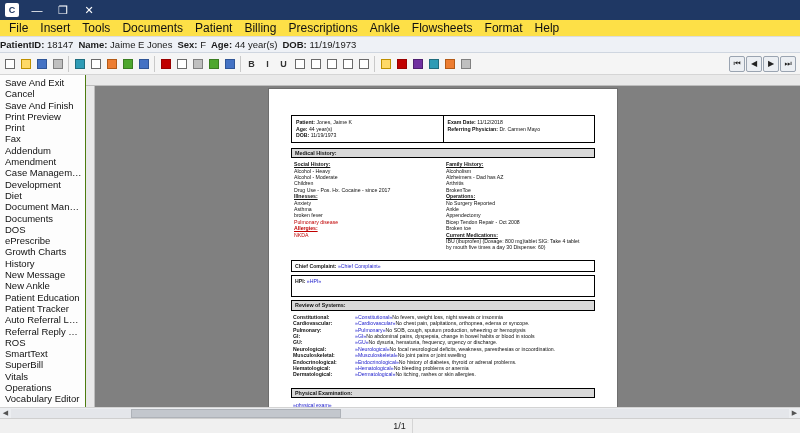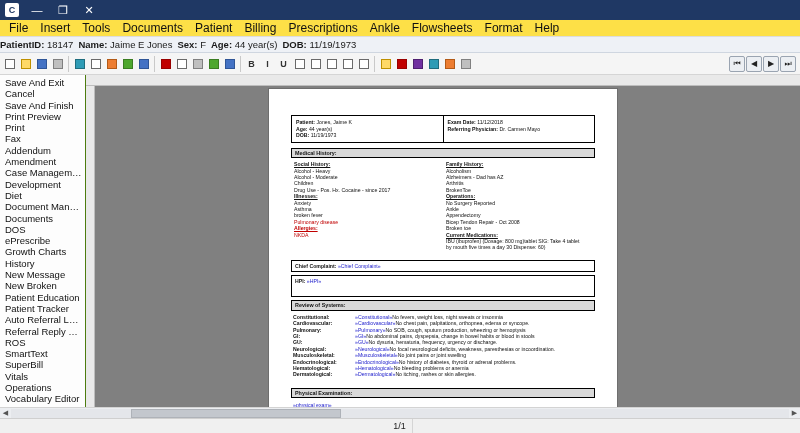--- a/index.html
+++ b/index.html
@@ -317,21 +317,21 @@
       <div class="side-item">Case Management</div>
       <div class="side-item">Development</div>
       <div class="side-item">Diet</div>
       <div class="side-item">Document Management</div>
       <div class="side-item">Documents</div>
       <div class="side-item">DOS</div>
       <div class="side-item">ePrescribe</div>
       <div class="side-item">Growth Charts</div>
       <div class="side-item">History</div>
       <div class="side-item">New Message</div>
-      <div class="side-item">New Broken</div>
+      <div class="side-item">New Ankle</div>
       <div class="side-item">Patient Education</div>
       <div class="side-item">Patient Tracker</div>
       <div class="side-item">Auto Referral Letter</div>
       <div class="side-item">Referral Reply Letter</div>
       <div class="side-item">ROS</div>
       <div class="side-item">SmartText</div>
       <div class="side-item">SuperBill</div>
       <div class="side-item">Vitals</div>
       <div class="side-item">Operations</div>
       <div class="side-item">Vocabulary Editor</div>

